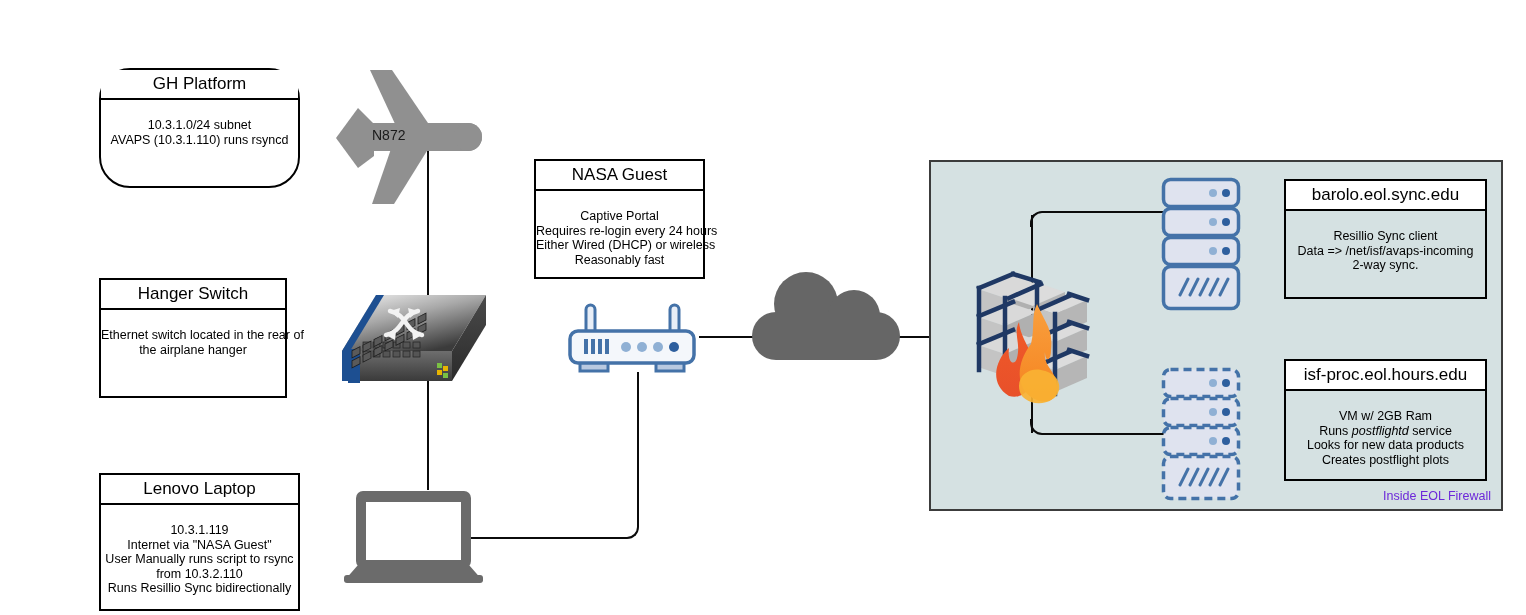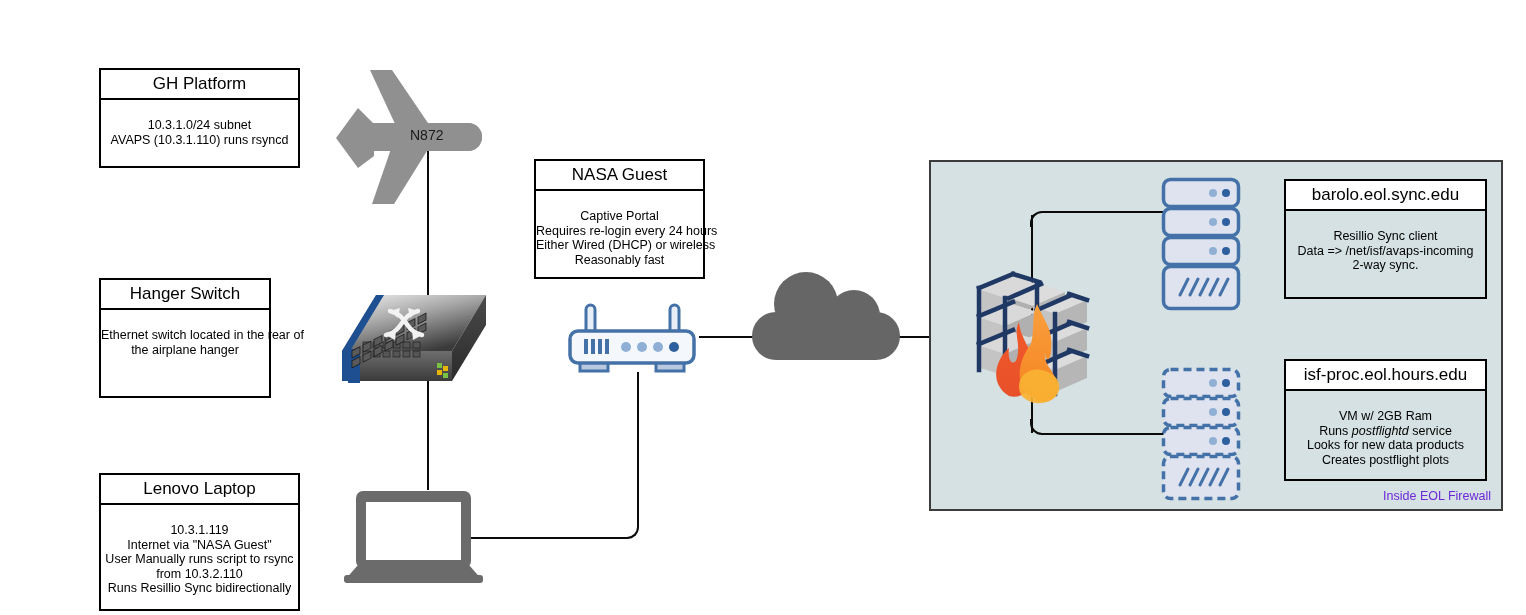--- a/index.html
+++ b/index.html
@@ -119,29 +119,29 @@
   </div>
 
   <div class="conn v" style="left:1031px; top:215px; height:108px;"></div>
   <div class="corner tl" style="left:1030px; top:211px; width:16px; height:16px;"></div>
   <div class="conn h" style="left:1044px; top:211px; width:125px;"></div>
 
   <div class="conn v" style="left:1031px; top:355px; height:78px;"></div>
   <div class="corner bl" style="left:1030px; top:419px; width:16px; height:16px;"></div>
   <div class="conn h" style="left:1044px; top:433px; width:125px;"></div>
 
-  <div class="note-box" style="left:99px; top:68px; width:201px; height:100px;">
+  <div class="note-box" style="left:99px; top:68px; width:201px; height:120px;border-radius:31px;">
     <div class="note-title">GH Platform</div>
     <div class="note-body">
       <span class="line">10.3.1.0/24 subnet</span>
       <span class="line">AVAPS (10.3.1.110) runs rsyncd</span>
     </div>
   </div>
 
-  <div class="note-box" style="left:99px; top:278px; width:172px; height:120px;">
+  <div class="note-box" style="left:99px; top:278px; width:188px; height:120px;">
     <div class="note-title">Hanger Switch</div>
     <div class="note-body">
       <span class="line">Ethernet switch located in the rear of</span>
       <span class="line">the airplane hanger</span>
     </div>
   </div>
 
   <div class="note-box" style="left:99px; top:473px; width:201px; height:138px;">
     <div class="note-title">Lenovo Laptop</div>
     <div class="note-body">
@@ -191,21 +191,21 @@
         <circle cx="134" cy="69" r="14"></circle>
 
         <polygon points="36,2 58,2 96,58 62,58"></polygon>
 
         <polygon points="58,78 96,78 60,136 38,136"></polygon>
 
         <polygon points="24,40 40,56 40,88 24,100 2,70"></polygon>
       </g>
     </svg>
   </div>
-  <div class="plane-label" style="left:410px; top:127px;">N872</div>
+  <div class="plane-label" style="left:372px; top:127px;">N872</div>
 
   <div class="icon-abs" style="left:334px; top:287px; width:160px; height:103px;">
     <svg width="160" height="103" viewBox="0 0 160 103">
       <defs>
         <linearGradient id="swTop" x1="0" y1="0" x2="0.6" y2="1">
           <stop offset="0%" stop-color="#f2f2f2"></stop>
           <stop offset="45%" stop-color="#a8a8a8"></stop>
           <stop offset="100%" stop-color="#3b3b3b"></stop>
         </linearGradient>
         <linearGradient id="swFrontFace" x1="0" y1="0" x2="0" y2="1">

